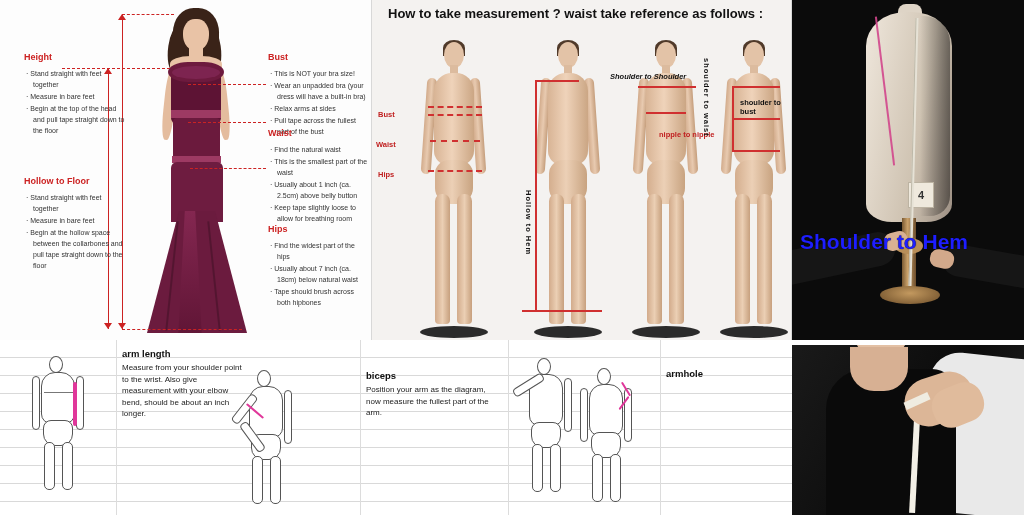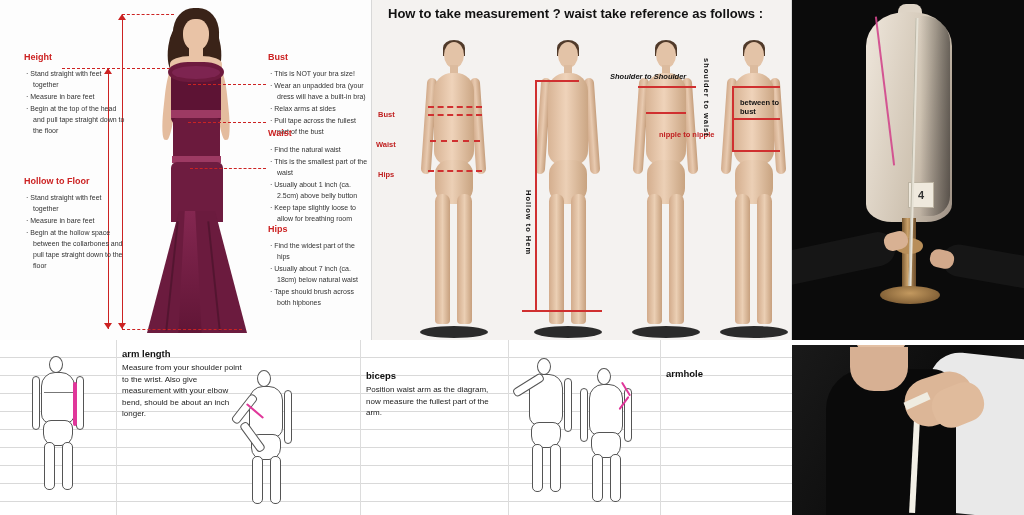--- a/index.html
+++ b/index.html
@@ -542,37 +542,38 @@
         <div class="mq-hip"></div>
       <div class="mq-legL"></div>
         <div class="mq-legR"></div>
       <div class="mq-base"></div>
       <div class="mq-vline" style="left:24px; top:44px; height:64px;"></div>
       <div class="mq-solidline" style="left:24px; top:44px; width:48px;"></div>
       <div class="mq-solidline" style="left:24px; top:108px; width:48px;"></div>
       <div class="mq-solidline" style="left:24px; top:76px; width:48px;"></div>
     </div>
     <div class="mq-lbl-vert" style="left:330px; top:58px;">shoulder to waist</div>
-    <div class="mq-lbl" style="left:368px; top:98px;">between to bust</div>
+    <div class="mq-lbl" style="left:368px; top:98px;">shoulder to bust</div>
   </div>
 
   <div id="panel-hem">
     <div class="df-neck"></div>
     <div class="dressform"></div>
     <div class="df-shadow"></div>
     <div class="df-tapepink"></div>
     <div class="df-sizebox">4</div>
     <div class="df-stand"></div>
     <div class="df-knob"></div>
     <div class="df-foot"></div>
     <div class="df-tape"></div>
     <div class="arm-left"></div>
     <div class="hand-left"></div>
     <div class="arm-right"></div>
     <div class="hand-right"></div>
+    <div id="hem-title">Shoulder to Hem</div>
   </div>
 
   <div id="bottom">
 
     <div class="ruled" style="left:0; top:0; width:792px; height:175px;"></div>
     <div class="vrule" style="left:116px; top:0; height:175px;"></div>
     <div class="vrule" style="left:360px; top:0; height:175px;"></div>
     <div class="vrule" style="left:508px; top:0; height:175px;"></div>
     <div class="vrule" style="left:660px; top:0; height:175px;"></div>
 
@@ -597,21 +598,21 @@
       <div class="sk-hip" style="left:50px;"></div>
       <div class="sk-legL" style="left:36px;"></div>
       <div class="sk-legR" style="left:54px;"></div>
       <div class="bentarm" style="left:24px; top:22px; transform:rotate(38deg);"></div>
       <div class="bentarm" style="left:32px; top:50px; transform:rotate(-36deg);"></div>
       <div class="sk-armR" style="left:68px;"></div>
       <div class="sk-pink" style="left:28px; top:40px; width:22px; transform:rotate(40deg);"></div>
     </div>
 
     <div class="note-title" style="left:366px; top:30px;">biceps</div>
-    <div class="note-text" style="left:366px; top:44px; width:128px;">Position waist arm as the diagram, now measure the fullest part of the arm.</div>
+    <div class="note-text" style="left:366px; top:44px; width:128px;">Position your arm as the diagram, now measure the fullest part of the arm.</div>
 
     <div class="sketch" style="left:512px; top:18px; width:70px; height:130px;">
       <div class="sk-head" style="left:32px;"></div>
       <div class="sk-torso" style="left:34px;"></div>
       <div class="sk-hip" style="left:34px;"></div>
       <div class="sk-legL" style="left:20px;"></div>
       <div class="sk-legR" style="left:38px;"></div>
       <div class="bentarm" style="left:12px; top:10px; transform:rotate(58deg);"></div>
       <div class="sk-armR" style="left:52px;"></div>
     </div>

